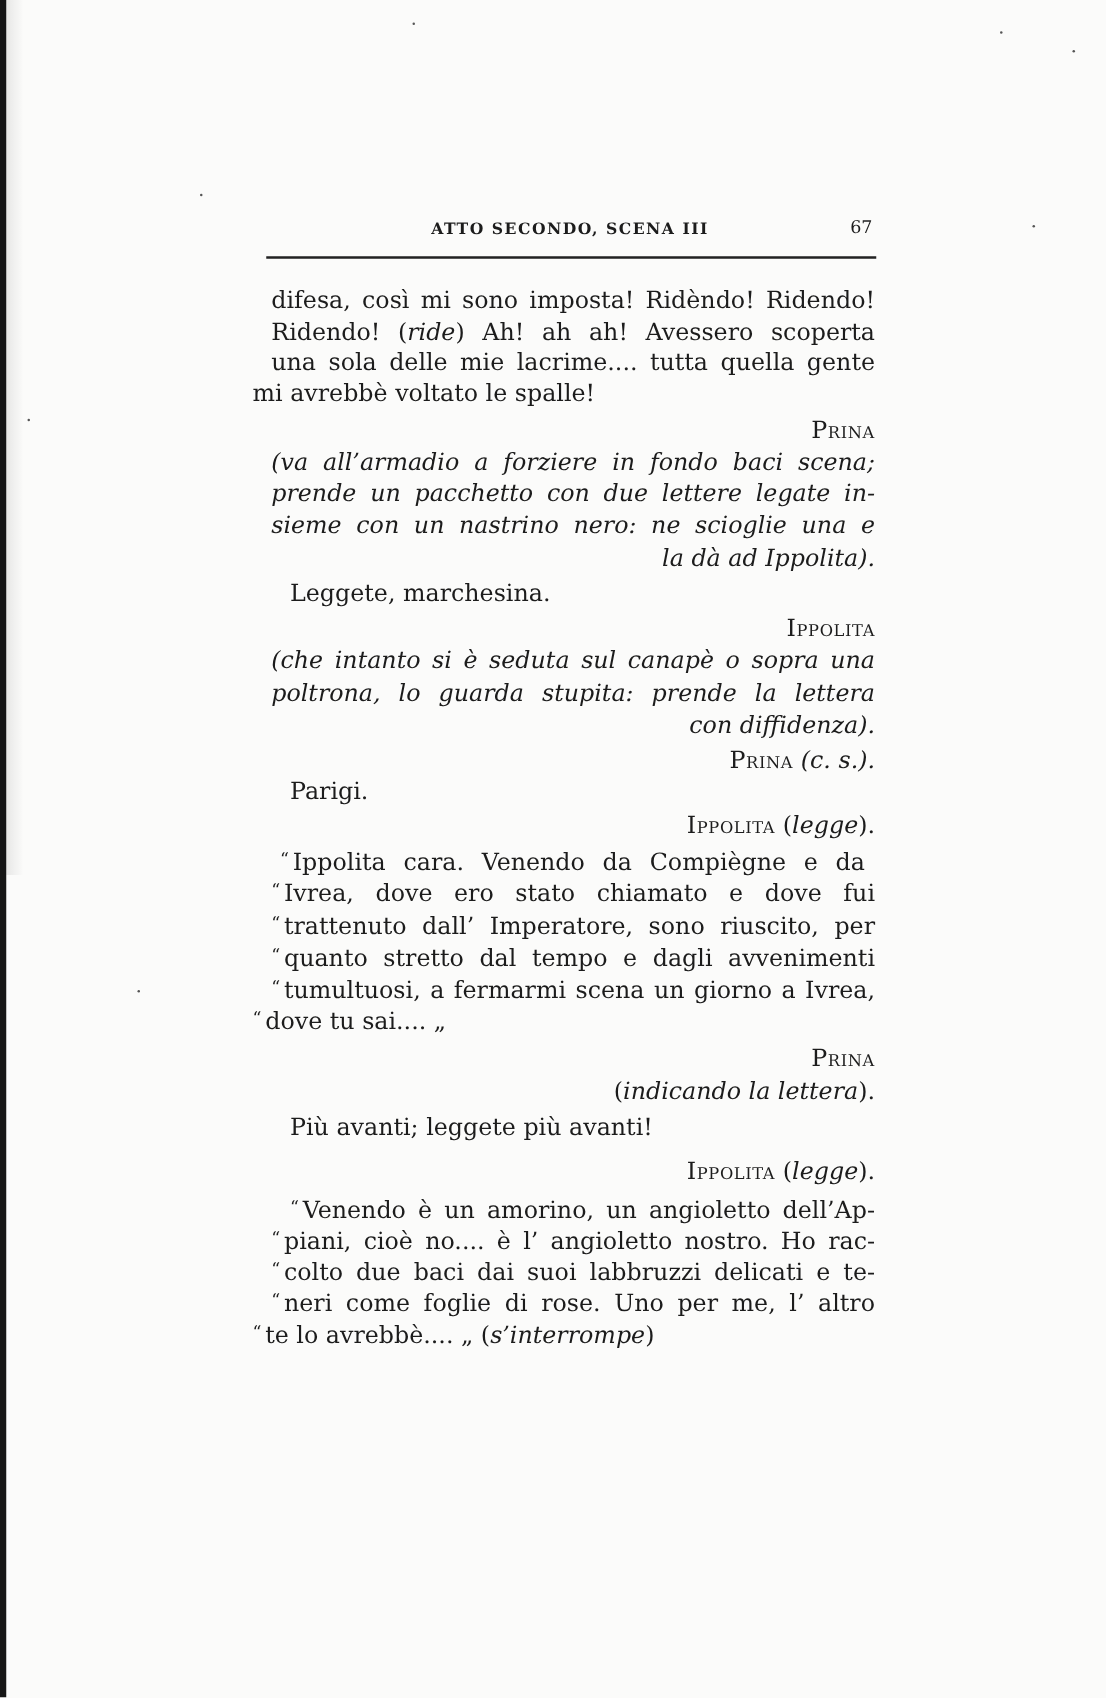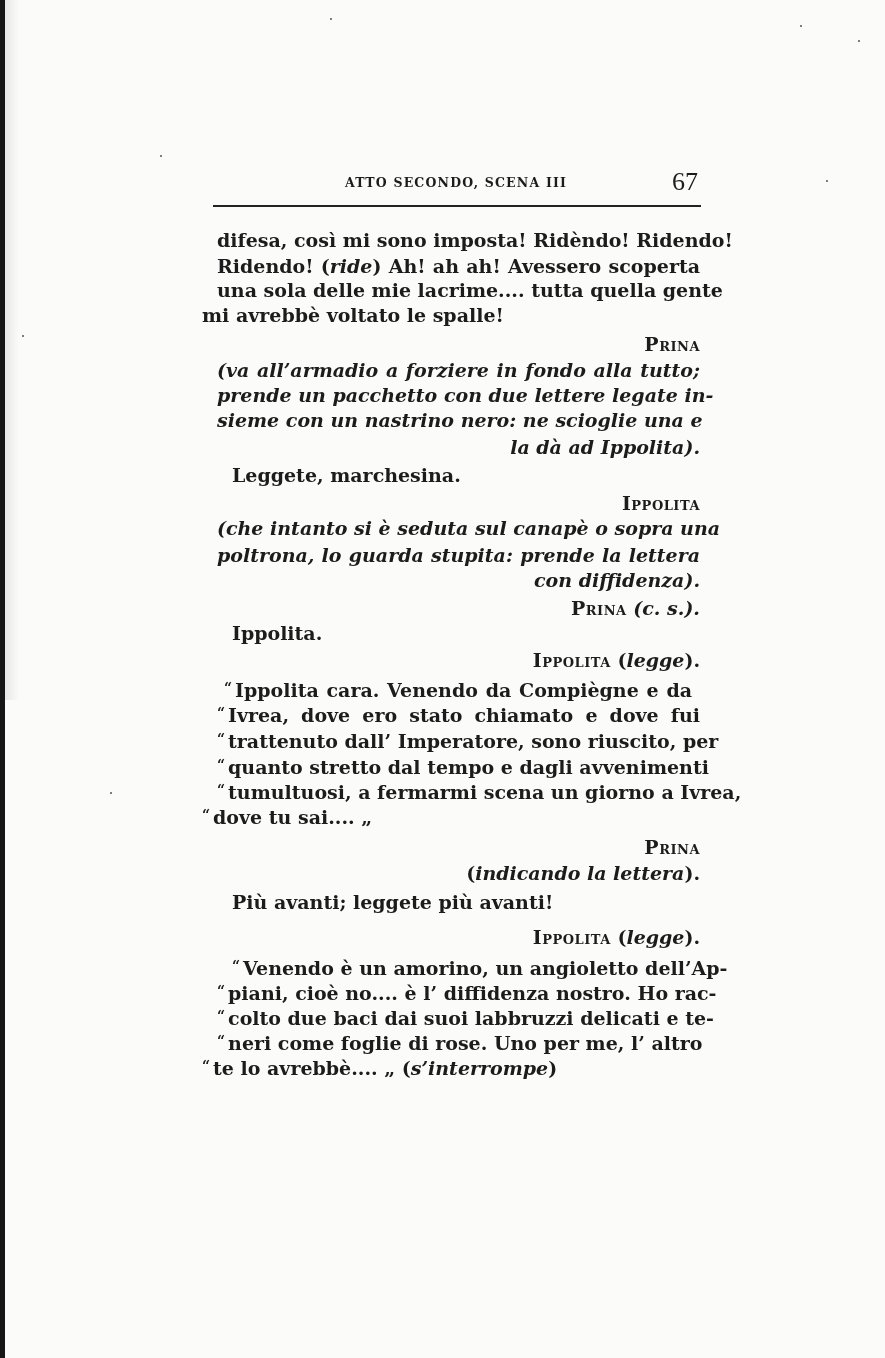--- a/index.html
+++ b/index.html
@@ -6,30 +6,30 @@
   body {
     width:885px; height:1358px; position:relative; overflow:hidden;
     background:#fbfbfa;
     font-family:"DejaVu Serif", "Liberation Serif", serif;
     color:#1c1c1c;
   }
   .edge-strip { position:absolute; left:0; top:0; width:5px; height:1358px; background:#161616; }
   .edge-shade { position:absolute; left:5px; top:0; width:14px; height:700px;
     background:linear-gradient(to right, rgba(0,0,0,0.08), rgba(0,0,0,0)); }
   .speck { position:absolute; width:2px; height:2px; background:#555; border-radius:1px; }
-  .line { position:absolute; white-space:nowrap; font-size:19px; line-height:24px;font-weight:bold; }
+  .line { position:absolute; white-space:nowrap; font-size:19px; line-height:24px; }
   .just { left:217px; width:483px; text-align:justify; text-align-last:justify; }
   .center { left:217px; width:483px; text-align:right; }
   .indent { left:232px; }
   .left { left:202px; }
   .it { font-style:italic; }
   .sc { font-variant:small-caps; letter-spacing:0.5px; }
   .header { position:absolute; top:173px; left:217px; width:483px; height:22px; }
   .running-head { position:absolute; left:128px; top:0; font-size:12.5px; letter-spacing:1.2px; font-weight:bold; line-height:20px; }
-  .page-number { position:absolute; right:2px; top:-2px; font-size:26px; line-height:22px;font-family:Liberation Serif, serif; }
+  .page-number { position:absolute; right:2px; top:-2px; font-size:14px; line-height:22px; }
   .rule { position:absolute; top:205px; left:213px; width:488px; height:1.5px; background:#222; }
   .q { font-size:14px; position:relative; top:-4px; margin-right:3px; }
 </style>
 </head>
 <body>
 
 <div class="edge-strip"></div>
 <div class="edge-shade"></div>
 
 <div class="speck" style="left:330px;top:18px"></div>
@@ -45,46 +45,46 @@
   <span class="page-number">67</span>
 </div>
 <div class="rule"></div>
 
 <div class="line just" style="top:228px">difesa, così mi sono imposta! Ridèndo! Ridendo!</div>
 <div class="line just" style="top:254px"><span>Ridendo! (</span><span class="it">ride</span><span>) Ah! ah  ah! Avessero scoperta</span></div>
 <div class="line just" style="top:278px">una sola delle mie lacrime.... tutta quella gente</div>
 <div class="line left" style="top:303px">mi avrebbè voltato le spalle!</div>
 
 <div class="line center sc" style="top:332px">Prina</div>
-<div class="line just it" style="top:358px">(va all’armadio a forziere in fondo alla tutto;</div>
+<div class="line just it" style="top:358px">(va all’armadio a forziere in fondo baci scena;</div>
 <div class="line just it" style="top:383px">prende un pacchetto con due lettere legate in-</div>
 <div class="line just it" style="top:408px">sieme con un nastrino nero: ne scioglie una e</div>
 <div class="line center it" style="top:435px">la dà ad Ippolita).</div>
 <div class="line indent" style="top:463px">Leggete, marchesina.</div>
 
 <div class="line center sc" style="top:491px">Ippolita</div>
 <div class="line just it" style="top:516px">(che intanto si è seduta sul canapè o sopra una</div>
 <div class="line just it" style="top:543px">poltrona, lo guarda stupita: prende la lettera</div>
 <div class="line center it" style="top:568px">con diffidenza).</div>
 
 <div class="line center" style="top:596px"><span class="sc">Prina</span> <span class="it">(c. s.).</span></div>
-<div class="line indent" style="top:621px">Ippolita.</div>
+<div class="line indent" style="top:621px">Parigi.</div>
 
 <div class="line center" style="top:648px"><span class="sc">Ippolita</span> <span>(</span><span class="it">legge</span><span>).</span></div>
 
 <div class="line" style="top:678px;left:224px;width:468px;text-align:justify;text-align-last:justify"><span class="q">“</span><span>Ippolita cara. Venendo da Compiègne e da</span></div>
 <div class="line just" style="top:703px"><span class="q">“</span><span>Ivrea, dove ero stato chiamato e dove fui</span></div>
 <div class="line just" style="top:729px"><span class="q">“</span><span>trattenuto dall’ Imperatore, sono riuscito, per</span></div>
 <div class="line just" style="top:755px"><span class="q">“</span><span>quanto stretto dal tempo e dagli avvenimenti</span></div>
 <div class="line just" style="top:780px"><span class="q">“</span><span>tumultuosi, a fermarmi scena un giorno a Ivrea,</span></div>
 <div class="line left" style="top:805px"><span class="q">“</span><span>dove tu sai.... „</span></div>
 
 <div class="line center sc" style="top:835px">Prina</div>
 <div class="line center" style="top:861px"><span>(</span><span class="it">indicando la lettera</span><span>).</span></div>
 <div class="line indent" style="top:890px">Più avanti; leggete più avanti!</div>
 
 <div class="line center" style="top:925px"><span class="sc">Ippolita</span> <span>(</span><span class="it">legge</span><span>).</span></div>
 
 <div class="line" style="top:956px;left:232px;width:468px;text-align:justify;text-align-last:justify"><span class="q">“</span><span>Venendo è un amorino, un angioletto dell’Ap-</span></div>
-<div class="line just" style="top:981px"><span class="q">“</span><span>piani, cioè no.... è l’ diffidenza nostro. Ho rac-</span></div>
+<div class="line just" style="top:981px"><span class="q">“</span><span>piani, cioè no.... è l’ angioletto nostro. Ho rac-</span></div>
 <div class="line just" style="top:1006px"><span class="q">“</span><span>colto due baci dai suoi labbruzzi delicati e te-</span></div>
 <div class="line just" style="top:1031px"><span class="q">“</span><span>neri come foglie di rose. Uno per me, l’ altro</span></div>
 <div class="line left" style="top:1056px"><span class="q">“</span><span>te lo avrebbè.... „ </span><span>(</span><span class="it">s’interrompe</span><span>)</span></div>
 
 </body></html>

